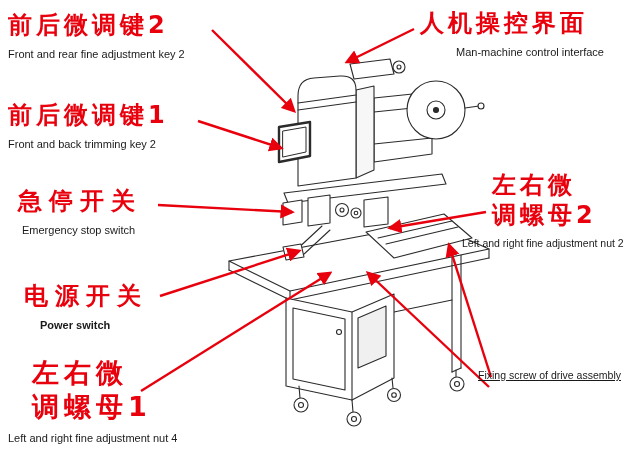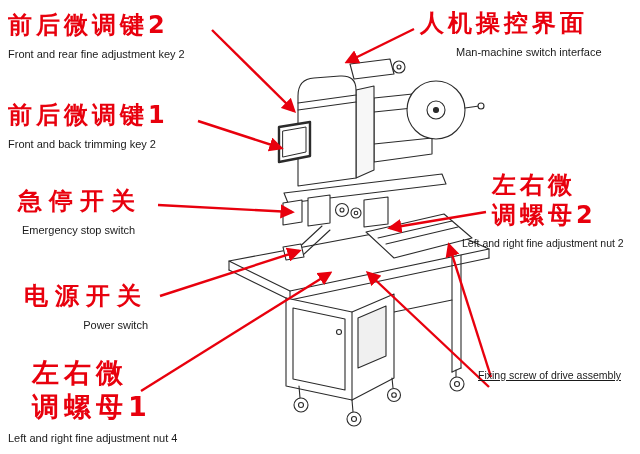--- a/index.html
+++ b/index.html
@@ -23,22 +23,22 @@
   }
   #c-key2  { left:8px;   top:10px; }
   #c-hmi   { left:420px; top:8px; }
   #c-hmi .en { margin-left:36px; }
   #c-key1  { left:8px;   top:100px; }
   #c-estop { left:18px;  top:186px; }
   #c-estop .en { margin-left:4px; }
   #c-nut2  { left:462px; top:170px; }
   #c-nut2 .zh { margin-left:30px; }
   #c-nut2 .en { font-size:10.5px; }
-  #c-power { left:24px;  top:281px;text-align:right; }
-  #c-power .en { margin-left:8px; }
+  #c-power { left:24px;  top:281px; }
+  #c-power .en { margin-left:16px;font-weight:bold; }
   #c-nut1  { left:8px;   top:356px; }
   #c-nut1 .zh { margin-left:24px; font-size:27px; letter-spacing:5px; }
   #c-screw { left:478px; top:362px; }
   #c-screw .zh { margin-left:12px; }
   #c-screw .en { font-size:10.5px;text-decoration:underline; }
 </style>
 </head>
 <body>
 
 <div class="stage">
@@ -146,21 +146,21 @@
     </g>
   </svg>
 
   <div class="callout" id="c-key2">
     <div class="zh">前后微调键2</div>
     <div class="en">Front and rear fine adjustment key 2</div>
   </div>
 
   <div class="callout" id="c-hmi">
     <div class="zh">人机操控界面</div>
-    <div class="en">Man-machine switch interface</div>
+    <div class="en">Man-machine control interface</div>
   </div>
 
   <div class="callout" id="c-key1">
     <div class="zh">前后微调键1</div>
     <div class="en">Front and back trimming key 2</div>
   </div>
 
   <div class="callout" id="c-estop">
     <div class="zh wide">急停开关</div>
     <div class="en">Emergency stop switch</div>

